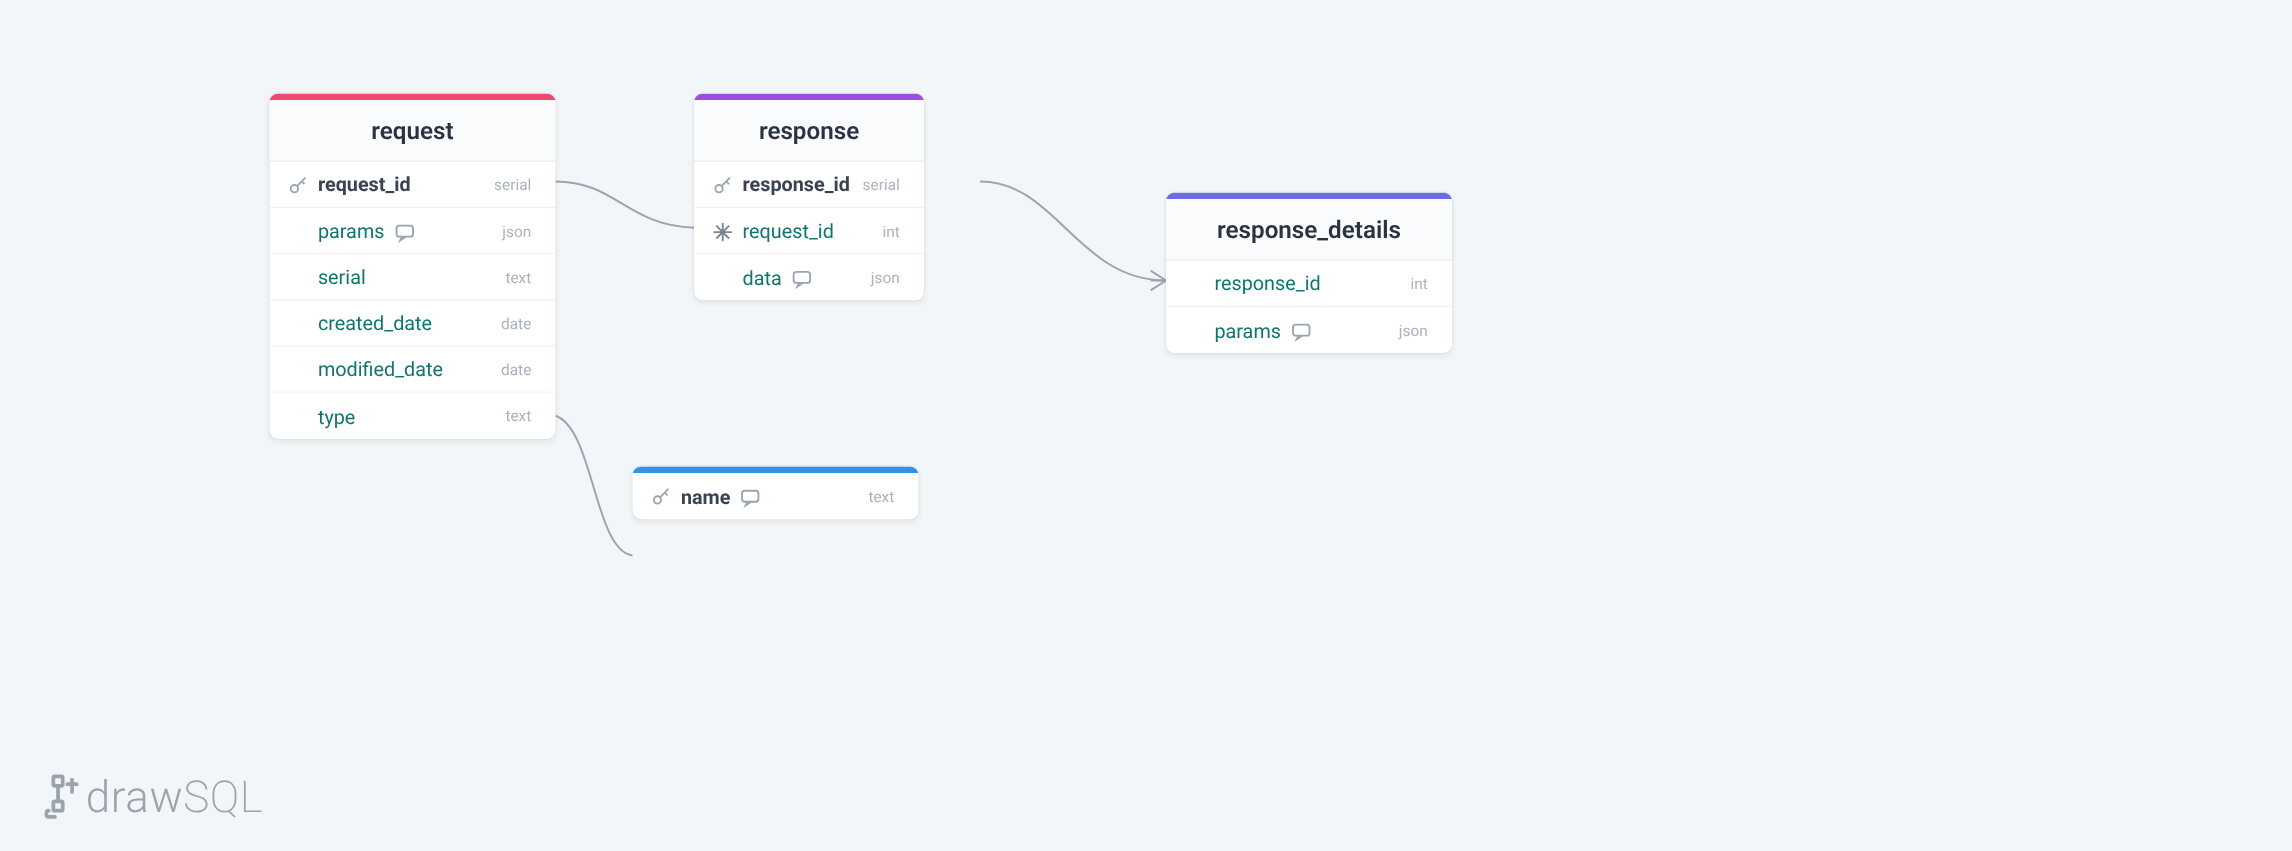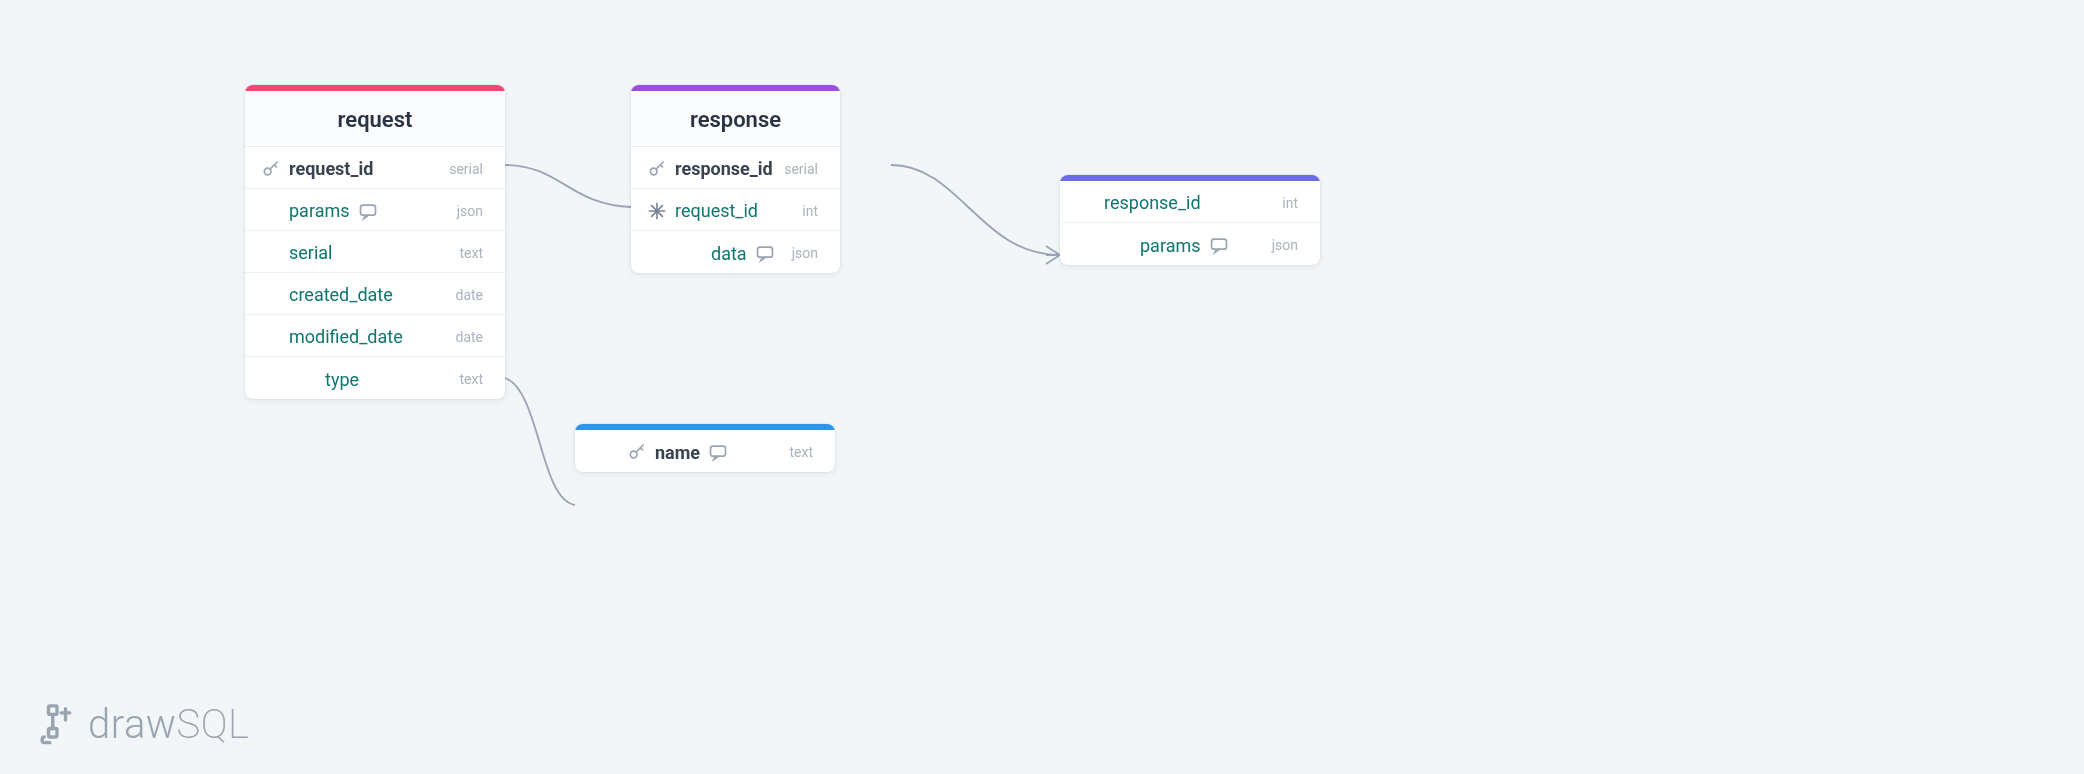--- a/index.html
+++ b/index.html
@@ -43,21 +43,21 @@
 
   .row {
     display: flex;
     align-items: center;
     justify-content: space-between;
     padding: 10px 22px 8px 16px;
     border-bottom: 1px solid #eef1f4;
     font-size: 18px;
     min-height: 42px;
   }
-  .row:last-child { border-bottom: none; margin-left: 36px; }
+  .row:last-child { border-bottom: none; }
 
   .col-left {
     display: flex;
     align-items: center;
     gap: 8px;
     color: #0f766e;
   }
   .col-left.bold { font-weight: 700; color: #3a4352; }
 
   .col-type {
@@ -89,21 +89,21 @@
     stroke-width: 1.8;
     fill: none;
   }
 
   .logo {
     position: absolute;
     left: 40px;
     bottom: 26px;
     display: flex;
     align-items: center;
-    gap: 14px;
+    gap: 4px;
     color: #9aa4ae;
     margin-top: 44px;
   }
   .logo-text {
     font-size: 40px;
     font-weight: 300;
     letter-spacing: 0.5px;
   }
   .logo-text .light { font-weight: 300; }
   .logo-text .thin { font-weight: 200; }
@@ -223,20 +223,21 @@
               <path d="M9 17 L7 21 L13 17"></path>
             </svg>
           </span>
       </div>
       <div class="col-type">json</div>
     </div>
   </div>
 
   <div class="table-card" style="left:1060px; top:175px; width:260px;">
     <div class="stripe" style="background:#6c6ce5"></div>
+    <div class="table-title">response_details</div>
     <div class="row">
       <div class="col-left">
         <span class="icon-placeholder"></span>
         <span>response_id</span>
       </div>
       <div class="col-type">int</div>
     </div>
     <div class="row">
       <div class="col-left">
         <span class="icon-placeholder"></span>

